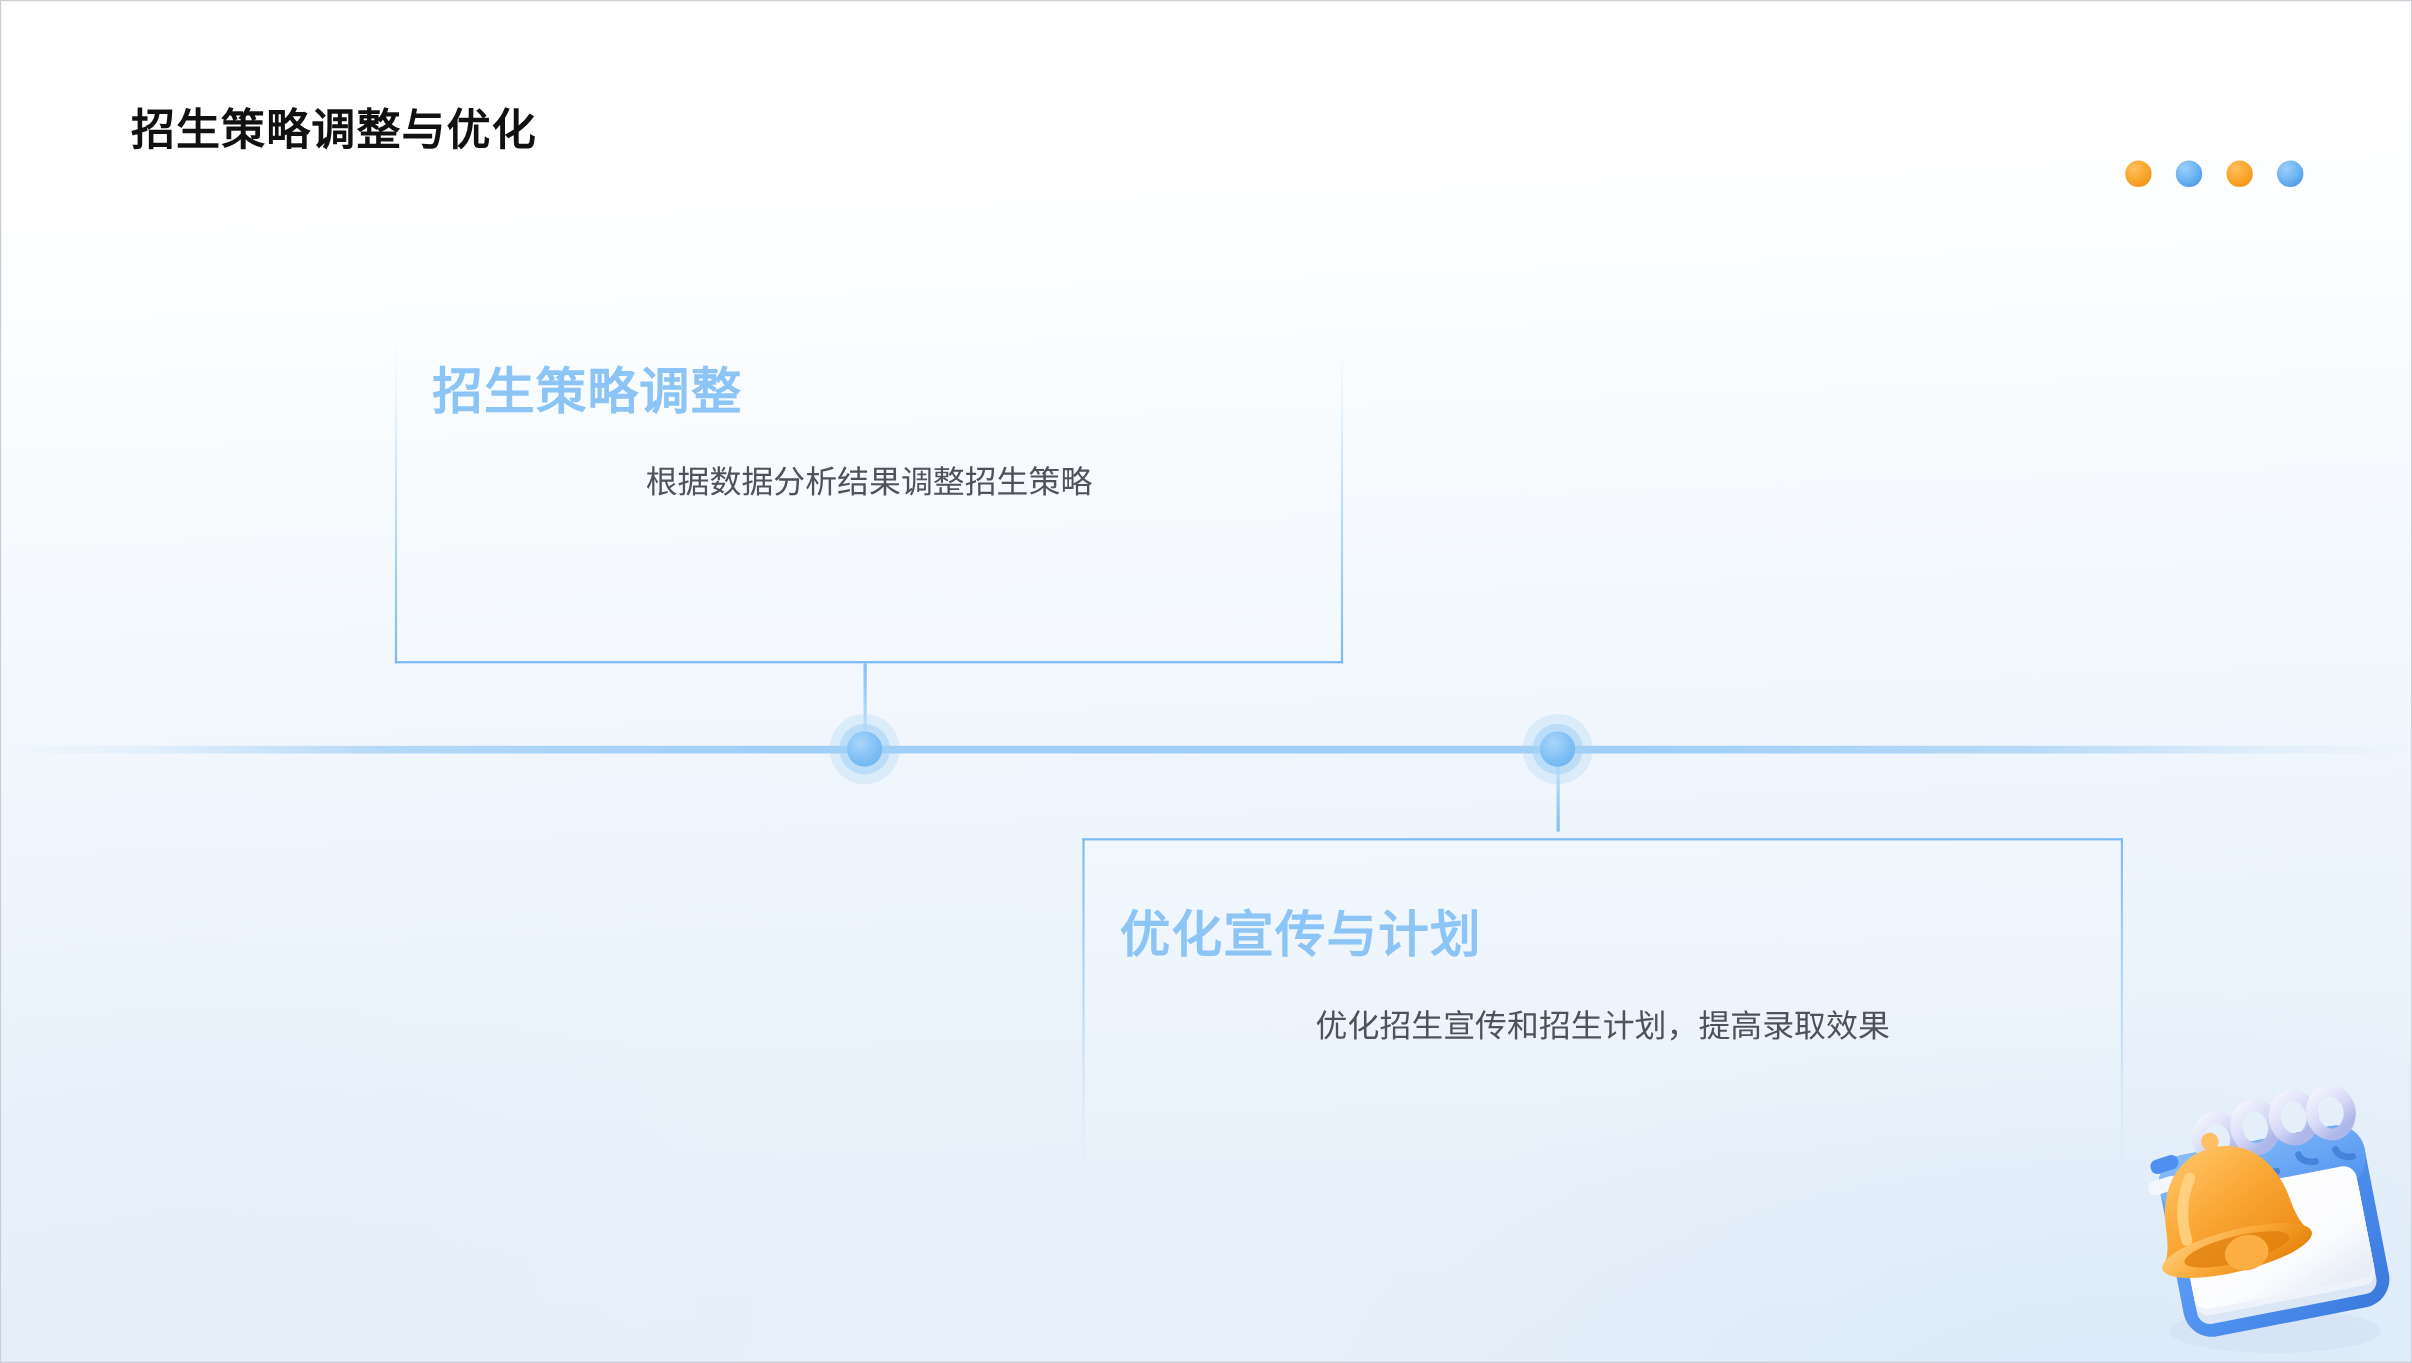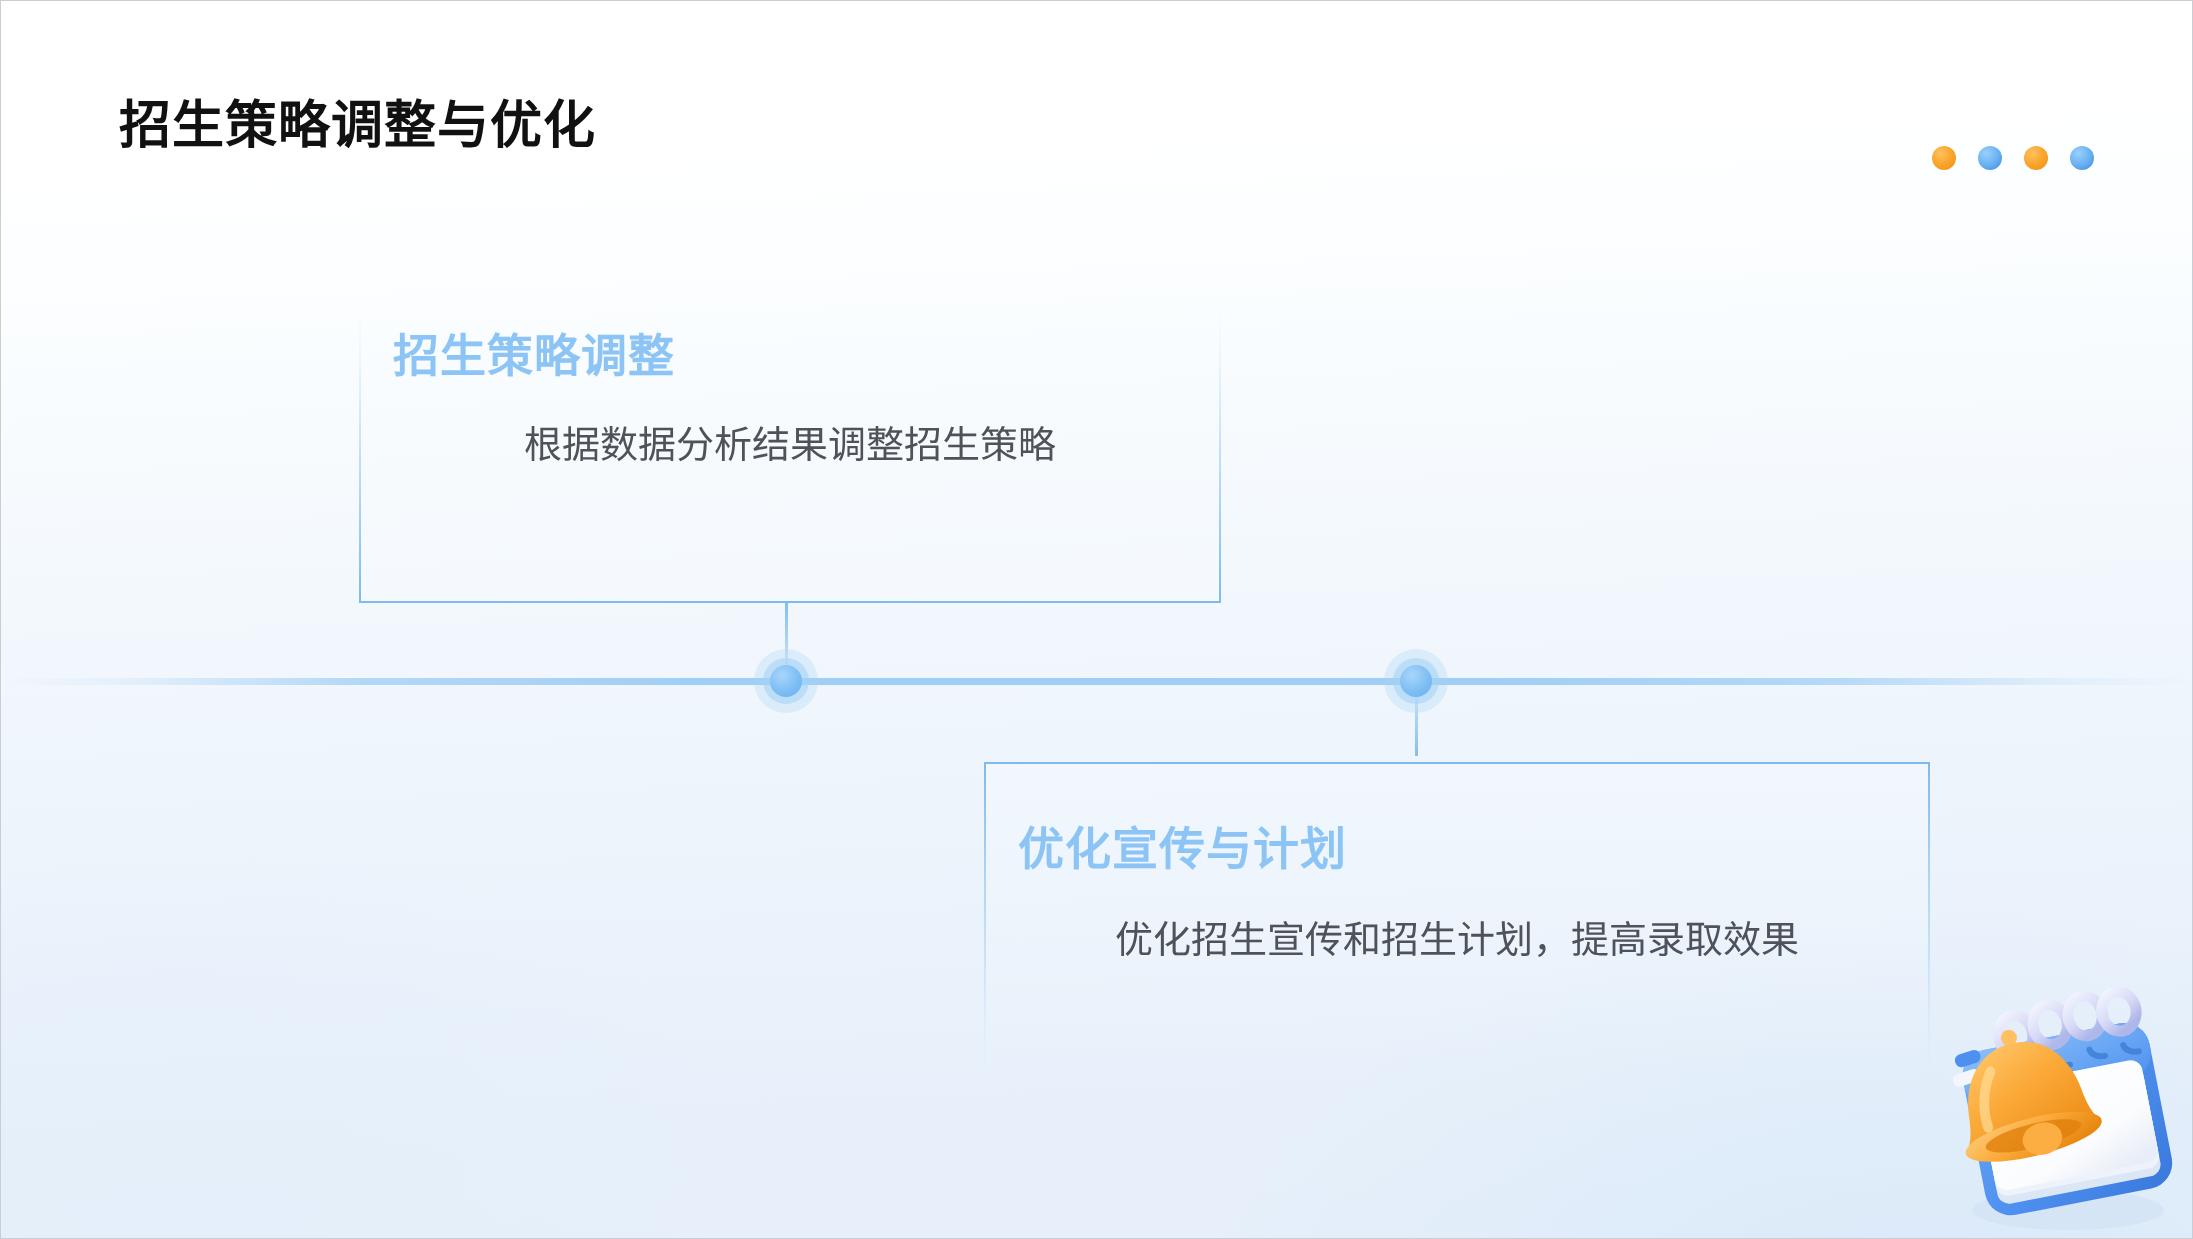--- a/index.html
+++ b/index.html
@@ -37,21 +37,21 @@
       radial-gradient(1200px 700px at 88% 108%, rgba(206,228,248,0.55) 0%, rgba(206,228,248,0) 62%),
       radial-gradient(900px 520px at 8% 96%, rgba(225,238,251,0.45) 0%, rgba(225,238,251,0) 65%);
     pointer-events: none;
   }
 
   
   .page-title {
     position: absolute;
     left: 118px;
     top: 96px;
-    font-size: 52px;
+    font-size: 40px;
     font-weight: 700;
     color: #111111;
     letter-spacing: 1px;
     line-height: 1.1;
     white-space: nowrap;
   }
 
   .dots {
     position: absolute;
     right: 98px;
@@ -197,21 +197,21 @@
     font-weight: 700;
     color: #8cc4f6;
     letter-spacing: 1px;
     line-height: 1.2;
   }
   .card-top .card-title { margin-top: 22px; }
   .card-bottom .card-title { margin-top: 60px; }
 
   .card-desc {
     text-align: center;
-    font-size: 38px;
+    font-size: 29px;
     font-weight: 400;
     color: #4f5258;
     line-height: 1.45;
   }
   .card-top .card-desc { margin-top: 34px; }
   .card-bottom .card-desc { margin-top: 36px; }
 
   
   .decor {
     position: absolute;

